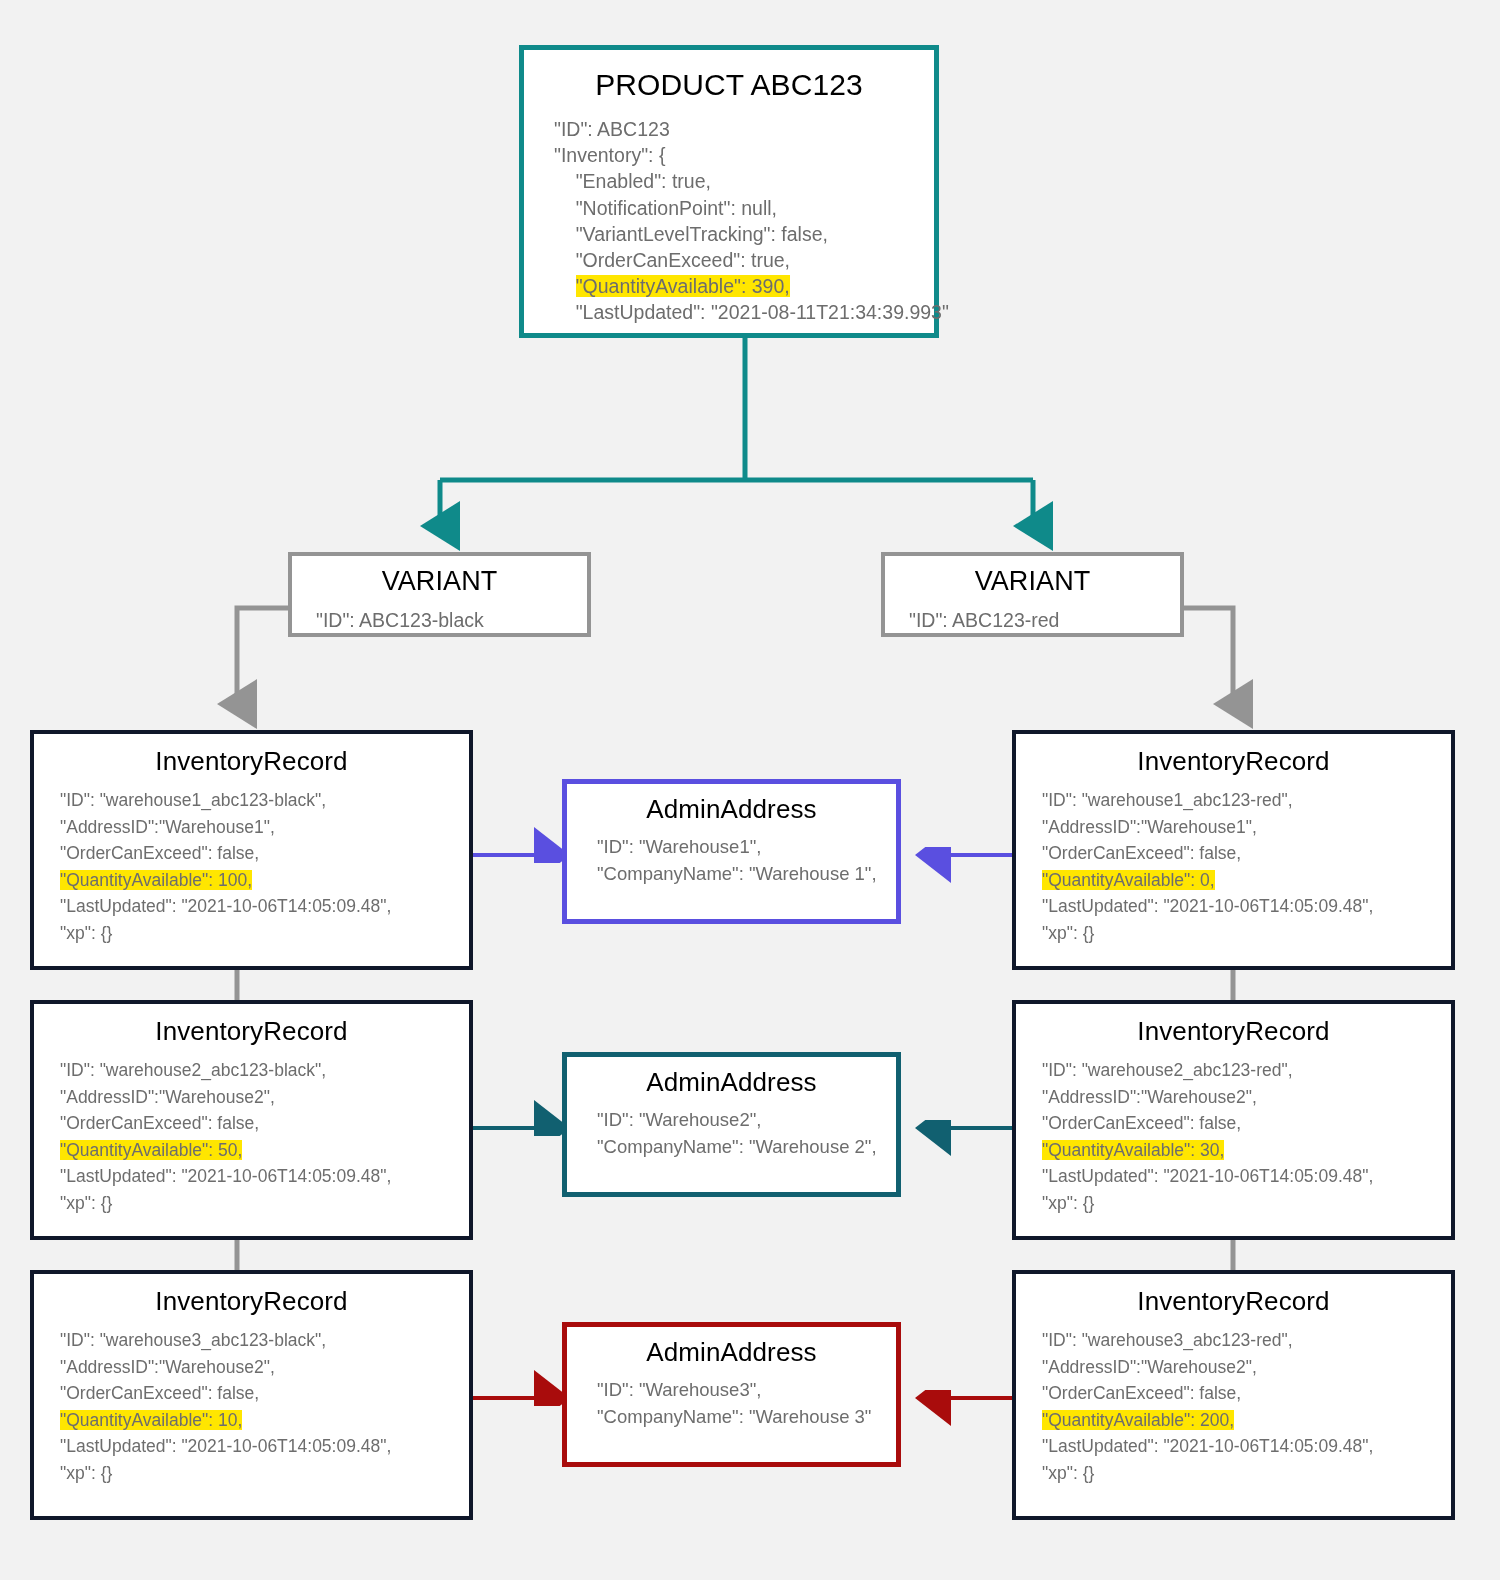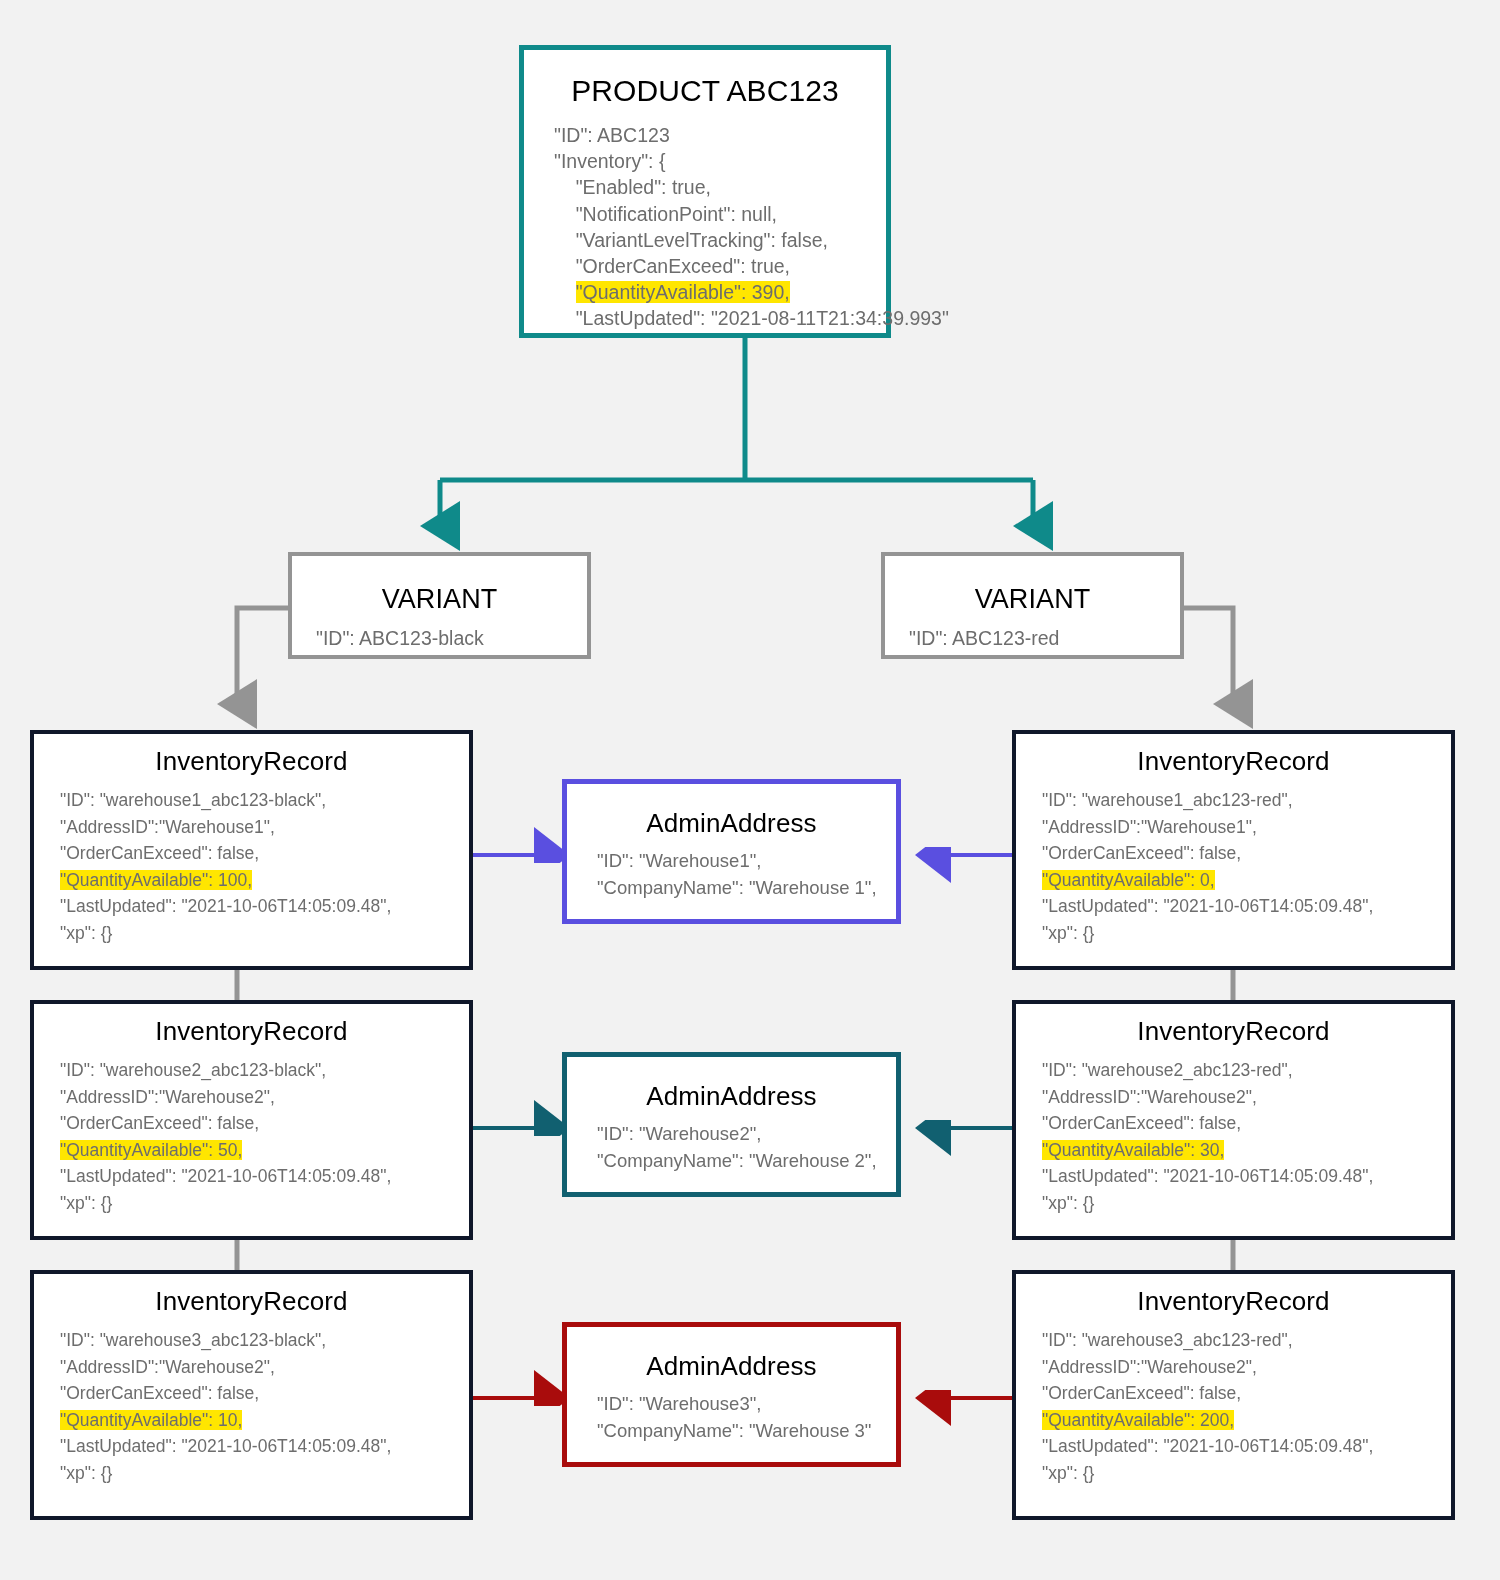--- a/index.html
+++ b/index.html
@@ -52,32 +52,32 @@
     background: #ffe600;
     color: #6d6d6d;
     padding: 0;
   }
 
   
   .node.product {
     border: 5px solid #0f8a8a;
     left: 519px;
     top: 45px;
-    width: 372px;
+    width: 420px;
     height: 293px;
-    padding: 24px 0 0 0;
+    padding: 18px 0 0 0;
   }
   .node.product .title { font-size: 30px; margin-bottom: 14px; }
   .node.product .body { font-size: 19.5px; line-height: 26.2px; padding-left: 30px; }
 
   .node.variant {
     border: 4px solid #949494;
     width: 303px;
-    height: 107px;
-    padding-top: 28px;
+    height: 85px;
+    padding-top: 10px;
   }
   .node.variant.v1 { left: 288px; top: 552px; }
   .node.variant.v2 { left: 881px; top: 552px; }
   .node.variant .title { font-size: 27px; margin-bottom: 10px; }
   .node.variant .body { font-size: 19.5px; line-height: 26px; padding-left: 24px; }
 
   .node.inv {
     border: 4px solid #0f172a;
     width: 443px;
     height: 240px;
@@ -89,21 +89,21 @@
   .node.inv.l1 { left: 30px;   top: 730px;  }
   .node.inv.l2 { left: 30px;   top: 1000px; }
   .node.inv.l3 { left: 30px;   top: 1270px; height: 250px; }
   .node.inv.r1 { left: 1012px; top: 730px;  }
   .node.inv.r2 { left: 1012px; top: 1000px; }
   .node.inv.r3 { left: 1012px; top: 1270px; height: 250px; }
 
   .node.addr {
     width: 339px;
     height: 145px;
-    padding-top: 24px;
+    padding-top: 10px;
   }
   .node.addr .title { font-size: 26px; margin-bottom: 8px; }
   .node.addr .body { font-size: 18.5px; line-height: 27px; padding-left: 30px; }
   .node.addr.a1 { left: 562px; top: 779px;  border: 5px solid #5a4fe0; }
   .node.addr.a2 { left: 562px; top: 1052px; border: 5px solid #116070; }
   .node.addr.a3 { left: 562px; top: 1322px; border: 5px solid #a90c0c; }
 </style>
 </head>
 <body>
 

